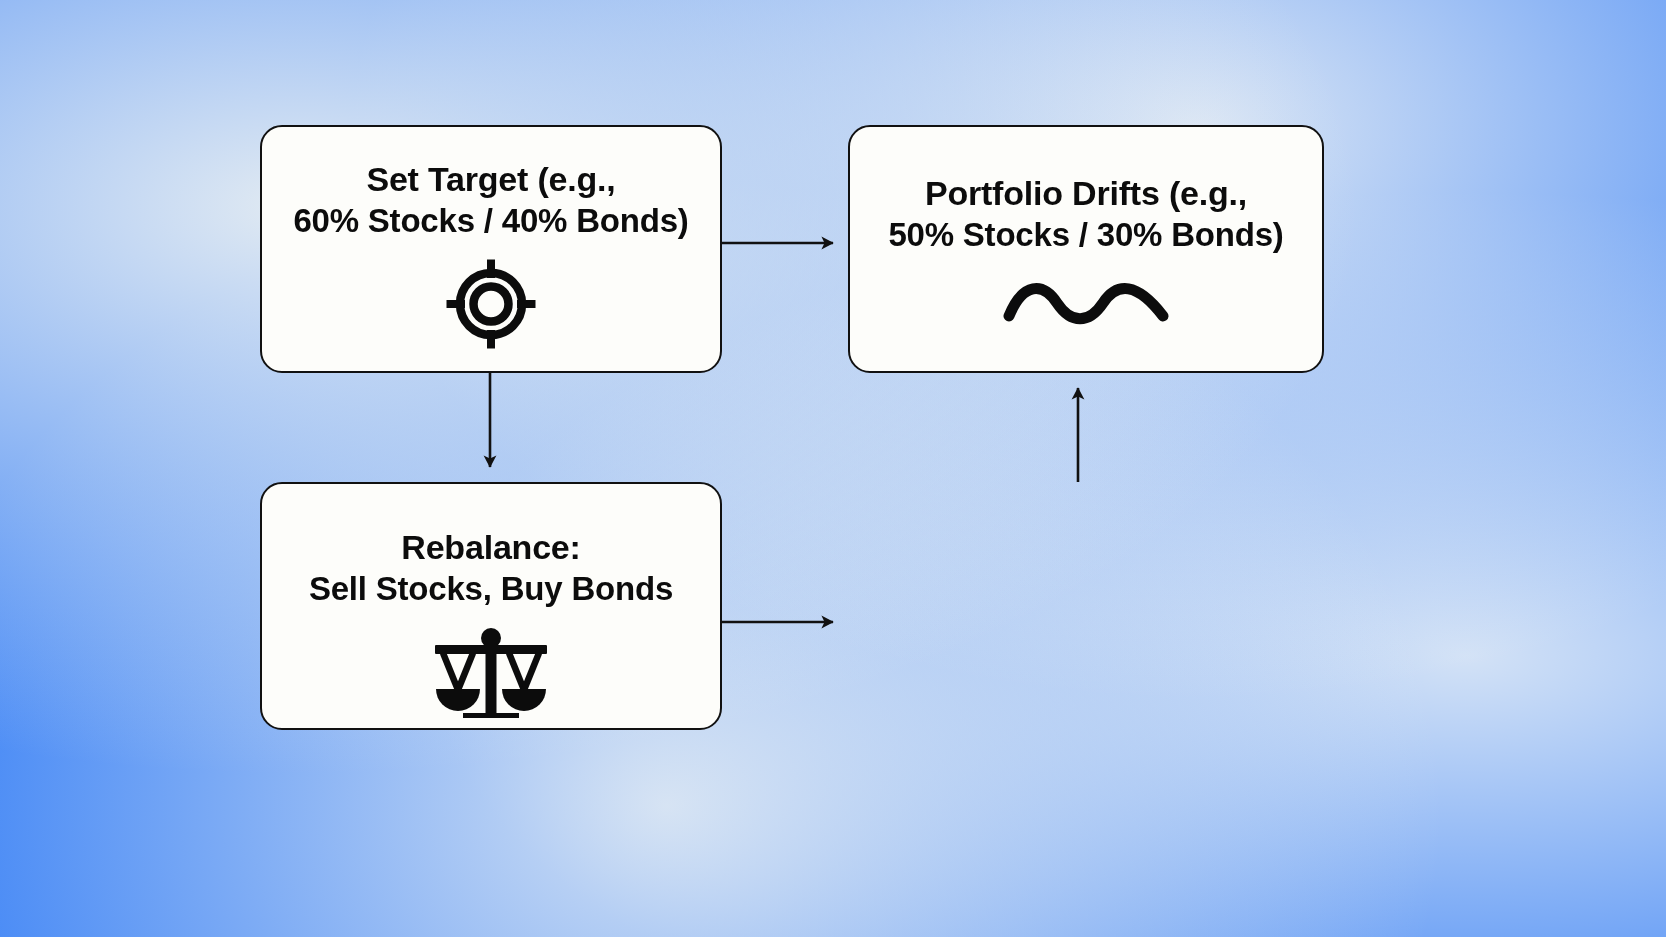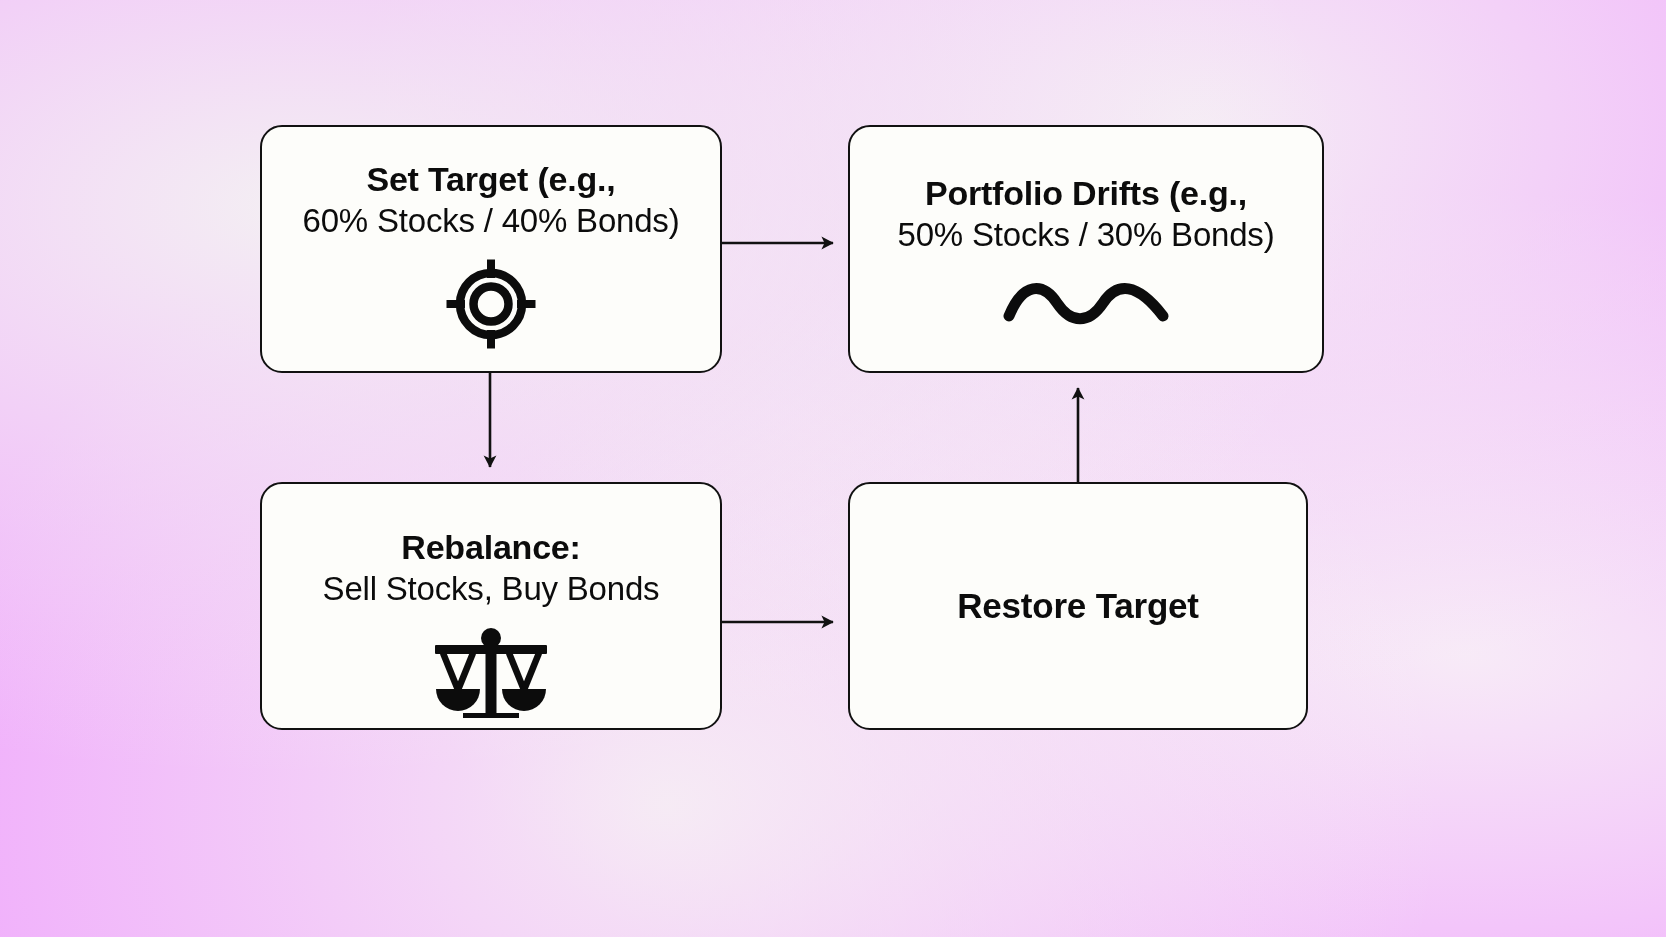--- a/index.html
+++ b/index.html
@@ -4,21 +4,21 @@
 <style>
   html, body {
     margin: 0;
     padding: 0;
     background: #ffffff;
   }
   #canvas {
     position: relative;
     width: 1666px;
     height: 937px;
-    background: #f0abfc;
+    background: #3b82f6;
     overflow: hidden;
     font-family: "Liberation Sans", sans-serif;
   }
   
   #canvas::before {
     content: "";
     position: absolute;
     inset: 0;
     background:
       radial-gradient(ellipse at 18% 22%, rgba(244,246,242,0.9) 0%, rgba(253,253,250,0) 55%),
@@ -51,21 +51,21 @@
     justify-content: center;
   }
   .node-title {
     font-weight: bold;
     font-size: 34px;
     line-height: 1.12;
     letter-spacing: -0.2px;
     white-space: nowrap;
   }
   .node-sub {
-    font-weight: 400;
+    font-weight: 700;
     font-size: 33px;
     line-height: 1.14;
     letter-spacing: -0.2px;
     white-space: nowrap;
     margin-top: 4px;
   }
   .node-icon {
     margin-top: 18px;
     line-height: 0;
   }
@@ -155,17 +155,14 @@
         <g fill="#0c0c0c">
 
           <path d="M11,63 A22,22 0 0 0 55,63 Z"></path>
 
           <path d="M77,63 A22,22 0 0 0 121,63 Z"></path>
         </g>
       </svg>
     </div>
   </div>
 
-  <div class="node centered" id="node-restore-target">
-    <div class="node-title">Restore Target</div>
-  </div>
 
 </div>
 
 </body></html>

